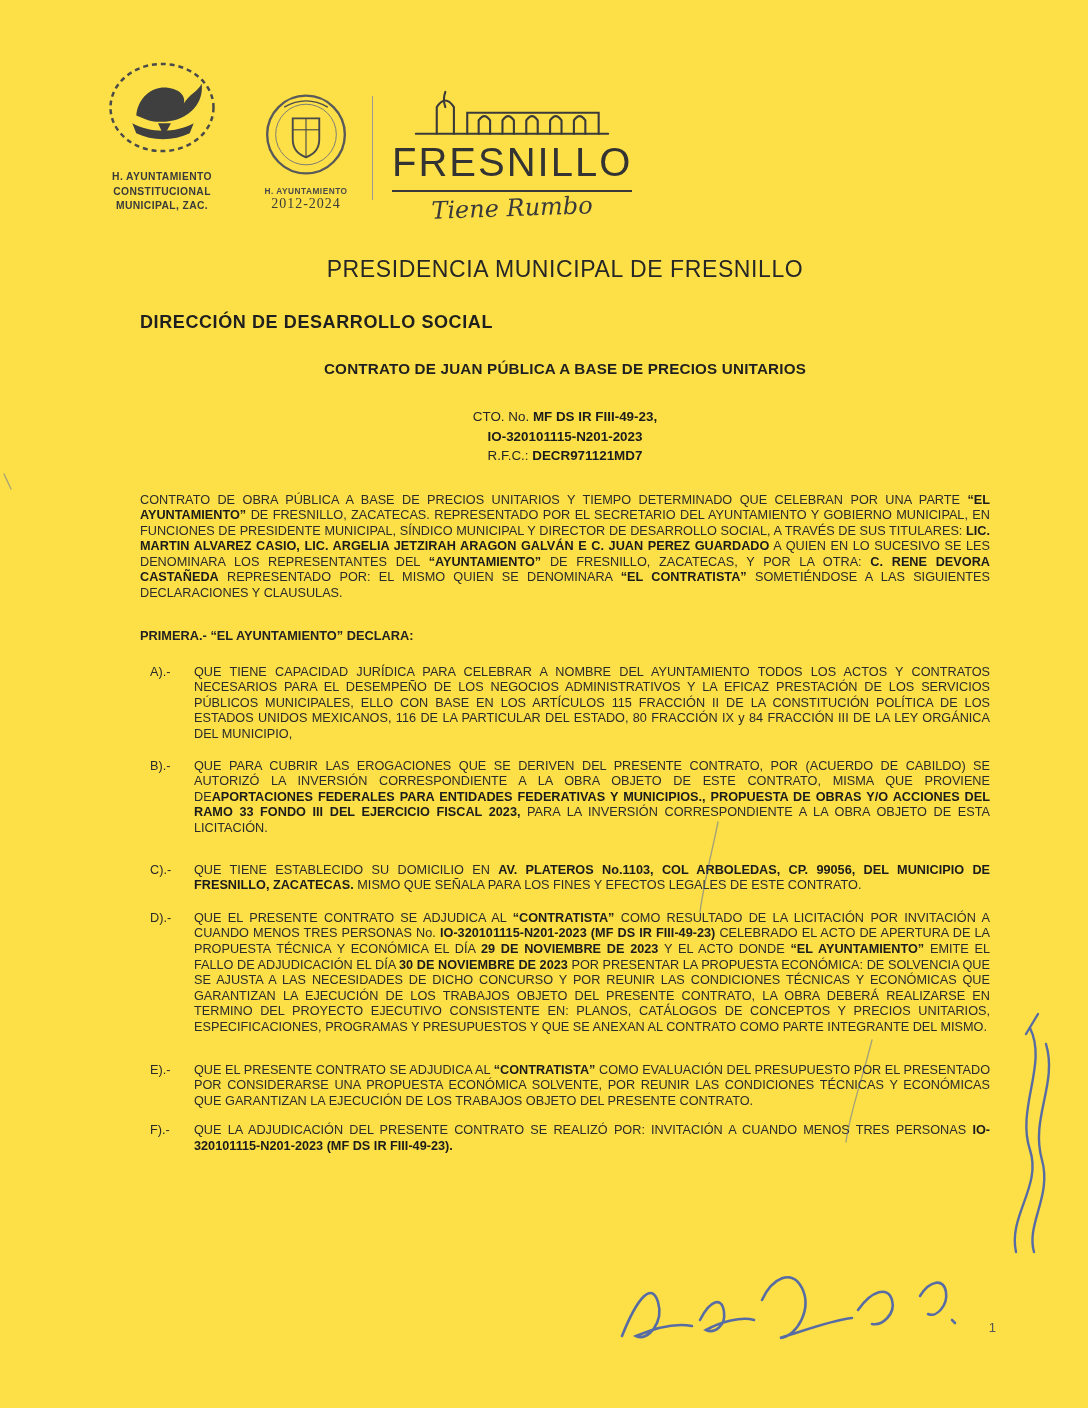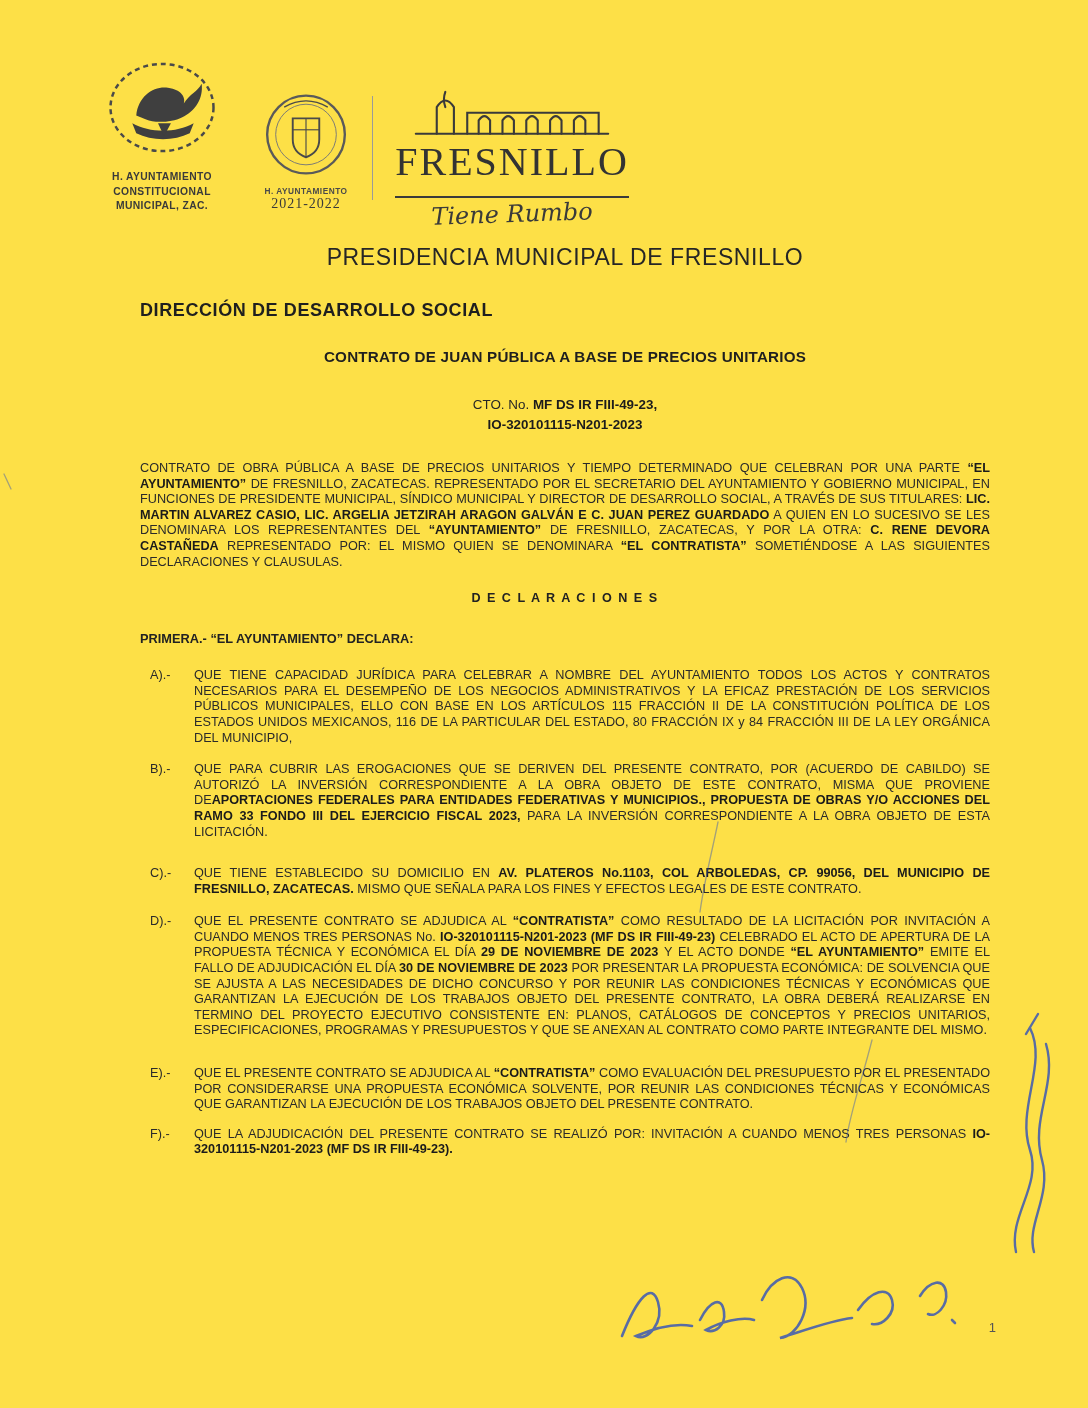--- a/index.html
+++ b/index.html
@@ -15,28 +15,28 @@
   }
   
   .hdr-left{position:absolute;left:92px;top:58px;width:140px;text-align:center;}
   .hdr-left .seal-text{margin-top:4px;font-size:10.3px;font-weight:bold;line-height:14.5px;letter-spacing:.4px;color:#3a3a3a;}
   .hdr-center{position:absolute;left:254px;top:90px;width:104px;text-align:center;}
   .hdr-center .seal-caption{font-size:8.3px;font-weight:bold;letter-spacing:.5px;color:#4a4a4a;margin-top:2px;}
   .hdr-center .seal-period{font-size:14px;font-family:"Liberation Serif",serif;color:#3a3a3a;letter-spacing:1px;}
   .hdr-divider{position:absolute;left:372px;top:96px;width:1px;height:104px;background:#9a9a9a;}
   .hdr-logo{position:absolute;left:392px;top:80px;width:240px;text-align:center;}
   .wordmark{
-    font-family:Liberation Serif, serif;
+    font-family:Liberation Sans, sans-serif;
     font-size:40px;letter-spacing:2px;color:#333;
     border-bottom:2px solid #3a3a3a;
-    display:inline-block;padding-bottom:14px;line-height:40px;
+    display:inline-block;padding-bottom:8px;line-height:40px;
   }
   .tagline{font-family:"DejaVu Serif",serif;font-style:italic;font-size:24px;color:#3a3a3a;margin-top:2px;transform:rotate(-2deg);}
   
-  .content{position:absolute;left:140px;width:850px;top:244px;}
+  .content{position:absolute;left:140px;width:850px;top:256px;}
   .title1{font-size:23px;text-align:center;letter-spacing:.6px;color:#262626;}
   .title2{font-size:18px;font-weight:bold;letter-spacing:.6px;margin-top:29px;color:#1f1f1f;}
   .title3{font-size:15.2px;font-weight:bold;text-align:center;letter-spacing:.2px;margin-top:27px;color:#1f1f1f;}
   .refblock{margin-top:30px;text-align:center;font-size:13.4px;line-height:19.5px;color:#262626;}
   .refblock b{color:#1c1c1c;}
   .intro{margin-top:27px;font-size:12.7px;line-height:15.6px;text-align:justify;color:#2a2a2a;}
   .intro b,.decl-text b{color:#1b1b1b;}
   .decl-heading{margin-top:21px;text-align:center;font-weight:bold;font-size:12.6px;letter-spacing:1.5px;color:#222;}
   .primera{margin-top:26px;font-weight:bold;font-size:12.8px;color:#222;}
   .decl-list{margin-top:22px;}
@@ -79,21 +79,21 @@
       <svg viewBox="0 0 90 95" width="86" height="90" aria-hidden="true">
         <circle cx="45" cy="47" r="41" fill="none" stroke="#5a5a5a" stroke-width="2.5"></circle>
         <circle cx="45" cy="47" r="32" fill="none" stroke="#777" stroke-width="1"></circle>
         <path d="M31 30 h28 v22 q0 14 -14 19 q-14 -5 -14 -19 Z" fill="none" stroke="#4a4a4a" stroke-width="2"></path>
         <line x1="31" y1="42" x2="59" y2="42" stroke="#4a4a4a" stroke-width="1.2"></line>
         <line x1="45" y1="30" x2="45" y2="70" stroke="#4a4a4a" stroke-width="1.2"></line>
         <path d="M22 18 q23 -13 46 0" fill="none" stroke="#4a4a4a" stroke-width="1.5"></path>
       </svg>
     </span>
     <div class="seal-caption">H. AYUNTAMIENTO</div>
-    <div class="seal-period">2021-2022</div>
+    <div class="seal-period">2012-2024</div>
   </div>
 
   <div class="hdr-divider"></div>
 
   <div class="hdr-logo">
     <span>
       <svg viewBox="0 0 210 60" width="200" height="58" aria-hidden="true">
         <g stroke="#3a3a3a" fill="none" stroke-width="2.2" stroke-linecap="round">
           <path d="M4 56 H206"></path>
           <path d="M26 56 V28 q9 -14 18 0 V56"></path>
@@ -114,25 +114,25 @@
   </div>
 
   <div class="content">
     <div class="title1">PRESIDENCIA MUNICIPAL DE FRESNILLO</div>
     <div class="title2">DIRECCIÓN DE DESARROLLO SOCIAL</div>
     <div class="title3">CONTRATO DE JUAN PÚBLICA A BASE DE PRECIOS UNITARIOS</div>
 
     <div class="refblock">
       <div><span>CTO. No. </span><b>MF DS IR FIII-49-23,</b></div>
       <div><b>IO-320101115-N201-2023</b></div>
+      <div><span>R.F.C.: </span><b>DECR971121MD7</b></div>
     </div>
 
     <div class="intro"><span>CONTRATO DE OBRA PÚBLICA A BASE DE PRECIOS UNITARIOS Y TIEMPO DETERMINADO QUE CELEBRAN POR UNA PARTE </span><b>“EL AYUNTAMIENTO”</b><span> DE FRESNILLO, ZACATECAS. REPRESENTADO POR EL SECRETARIO DEL AYUNTAMIENTO Y GOBIERNO MUNICIPAL, EN FUNCIONES DE PRESIDENTE MUNICIPAL, SÍNDICO MUNICIPAL Y DIRECTOR DE DESARROLLO SOCIAL, A TRAVÉS DE SUS TITULARES: </span><b>LIC. MARTIN ALVAREZ CASIO,  LIC. ARGELIA JETZIRAH ARAGON GALVÁN E C. JUAN PEREZ GUARDADO</b><span> A QUIEN EN LO SUCESIVO SE LES DENOMINARA LOS REPRESENTANTES DEL </span><b>“AYUNTAMIENTO”</b><span> DE FRESNILLO, ZACATECAS, Y POR LA OTRA: </span><b>C. RENE DEVORA CASTAÑEDA</b><span> REPRESENTADO POR: EL MISMO QUIEN SE DENOMINARA </span><b>“EL CONTRATISTA”</b><span> SOMETIÉNDOSE A LAS   SIGUIENTES DECLARACIONES Y CLAUSULAS.</span></div>
 
-    <div class="decl-heading">D E C L A R A C I O N E S</div>
     <div class="primera">PRIMERA.- “EL AYUNTAMIENTO” DECLARA:</div>
 
     <div class="decl-list">
       <div class="decl-item mb-a">
         <div class="decl-label">A).-</div>
         <div class="decl-text"><span>QUE TIENE CAPACIDAD JURÍDICA PARA CELEBRAR A NOMBRE DEL AYUNTAMIENTO TODOS LOS ACTOS Y CONTRATOS NECESARIOS PARA EL DESEMPEÑO DE LOS NEGOCIOS ADMINISTRATIVOS Y LA EFICAZ PRESTACIÓN DE LOS SERVICIOS PÚBLICOS MUNICIPALES, ELLO CON BASE EN LOS ARTÍCULOS 115 FRACCIÓN II DE LA CONSTITUCIÓN POLÍTICA DE LOS ESTADOS UNIDOS MEXICANOS, 116 DE LA PARTICULAR DEL ESTADO, 80 FRACCIÓN IX y 84 FRACCIÓN III DE LA LEY ORGÁNICA DEL MUNICIPIO,</span></div>
       </div>
       <div class="decl-item mb-b">
         <div class="decl-label">B).-</div>
         <div class="decl-text"><span>QUE PARA CUBRIR LAS EROGACIONES QUE SE DERIVEN DEL PRESENTE CONTRATO, POR (ACUERDO DE CABILDO) SE AUTORIZÓ LA INVERSIÓN CORRESPONDIENTE A LA OBRA OBJETO DE ESTE CONTRATO, MISMA QUE PROVIENE DE</span><b>APORTACIONES FEDERALES PARA ENTIDADES FEDERATIVAS Y MUNICIPIOS., PROPUESTA DE OBRAS Y/O ACCIONES DEL RAMO 33 FONDO III DEL EJERCICIO FISCAL 2023,</b><span> PARA LA INVERSIÓN CORRESPONDIENTE A LA OBRA OBJETO DE ESTA LICITACIÓN.</span></div>

